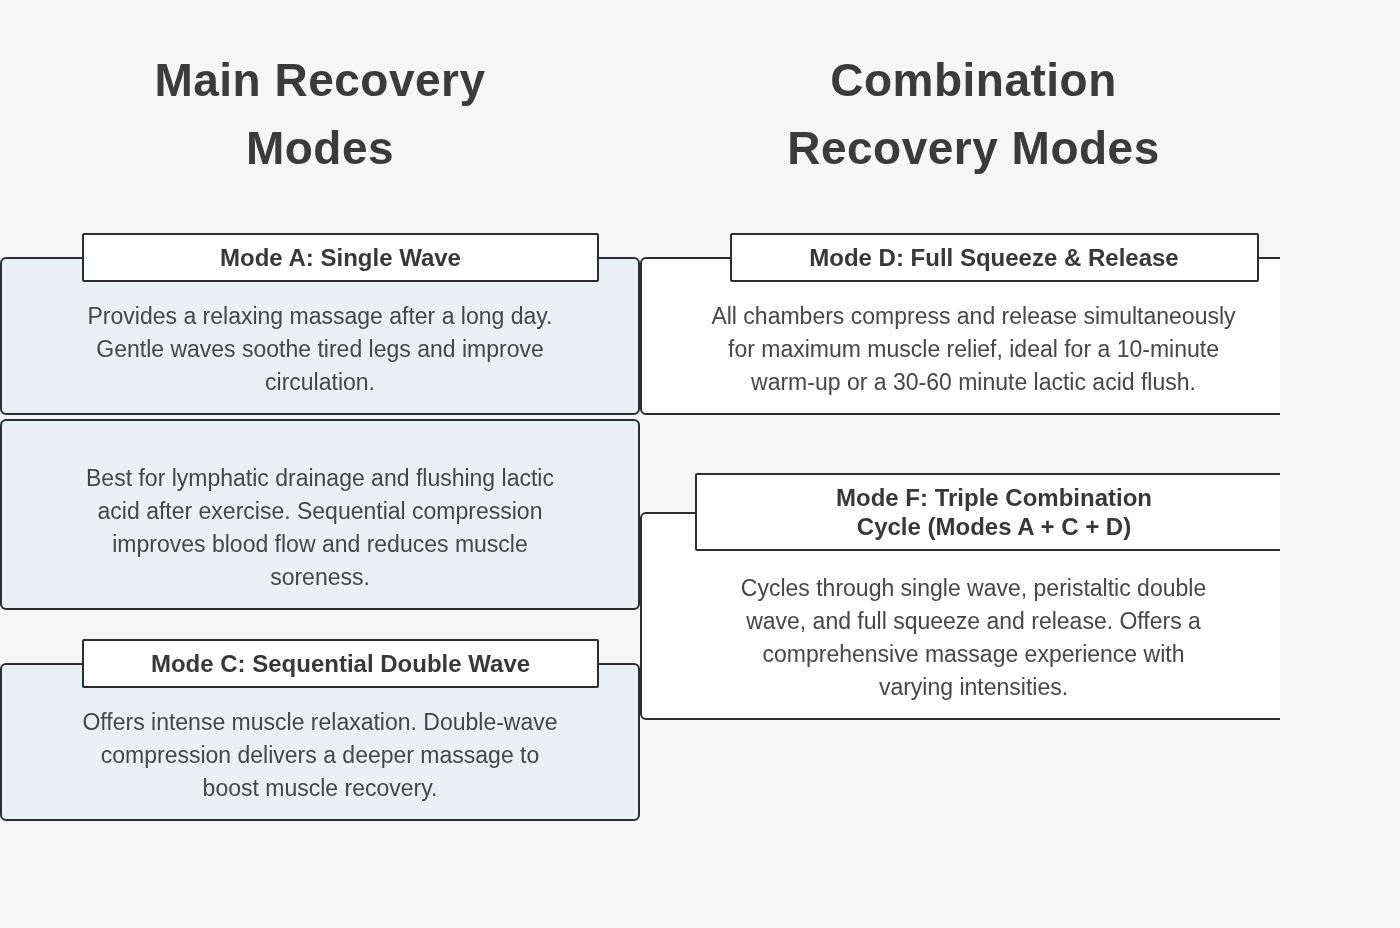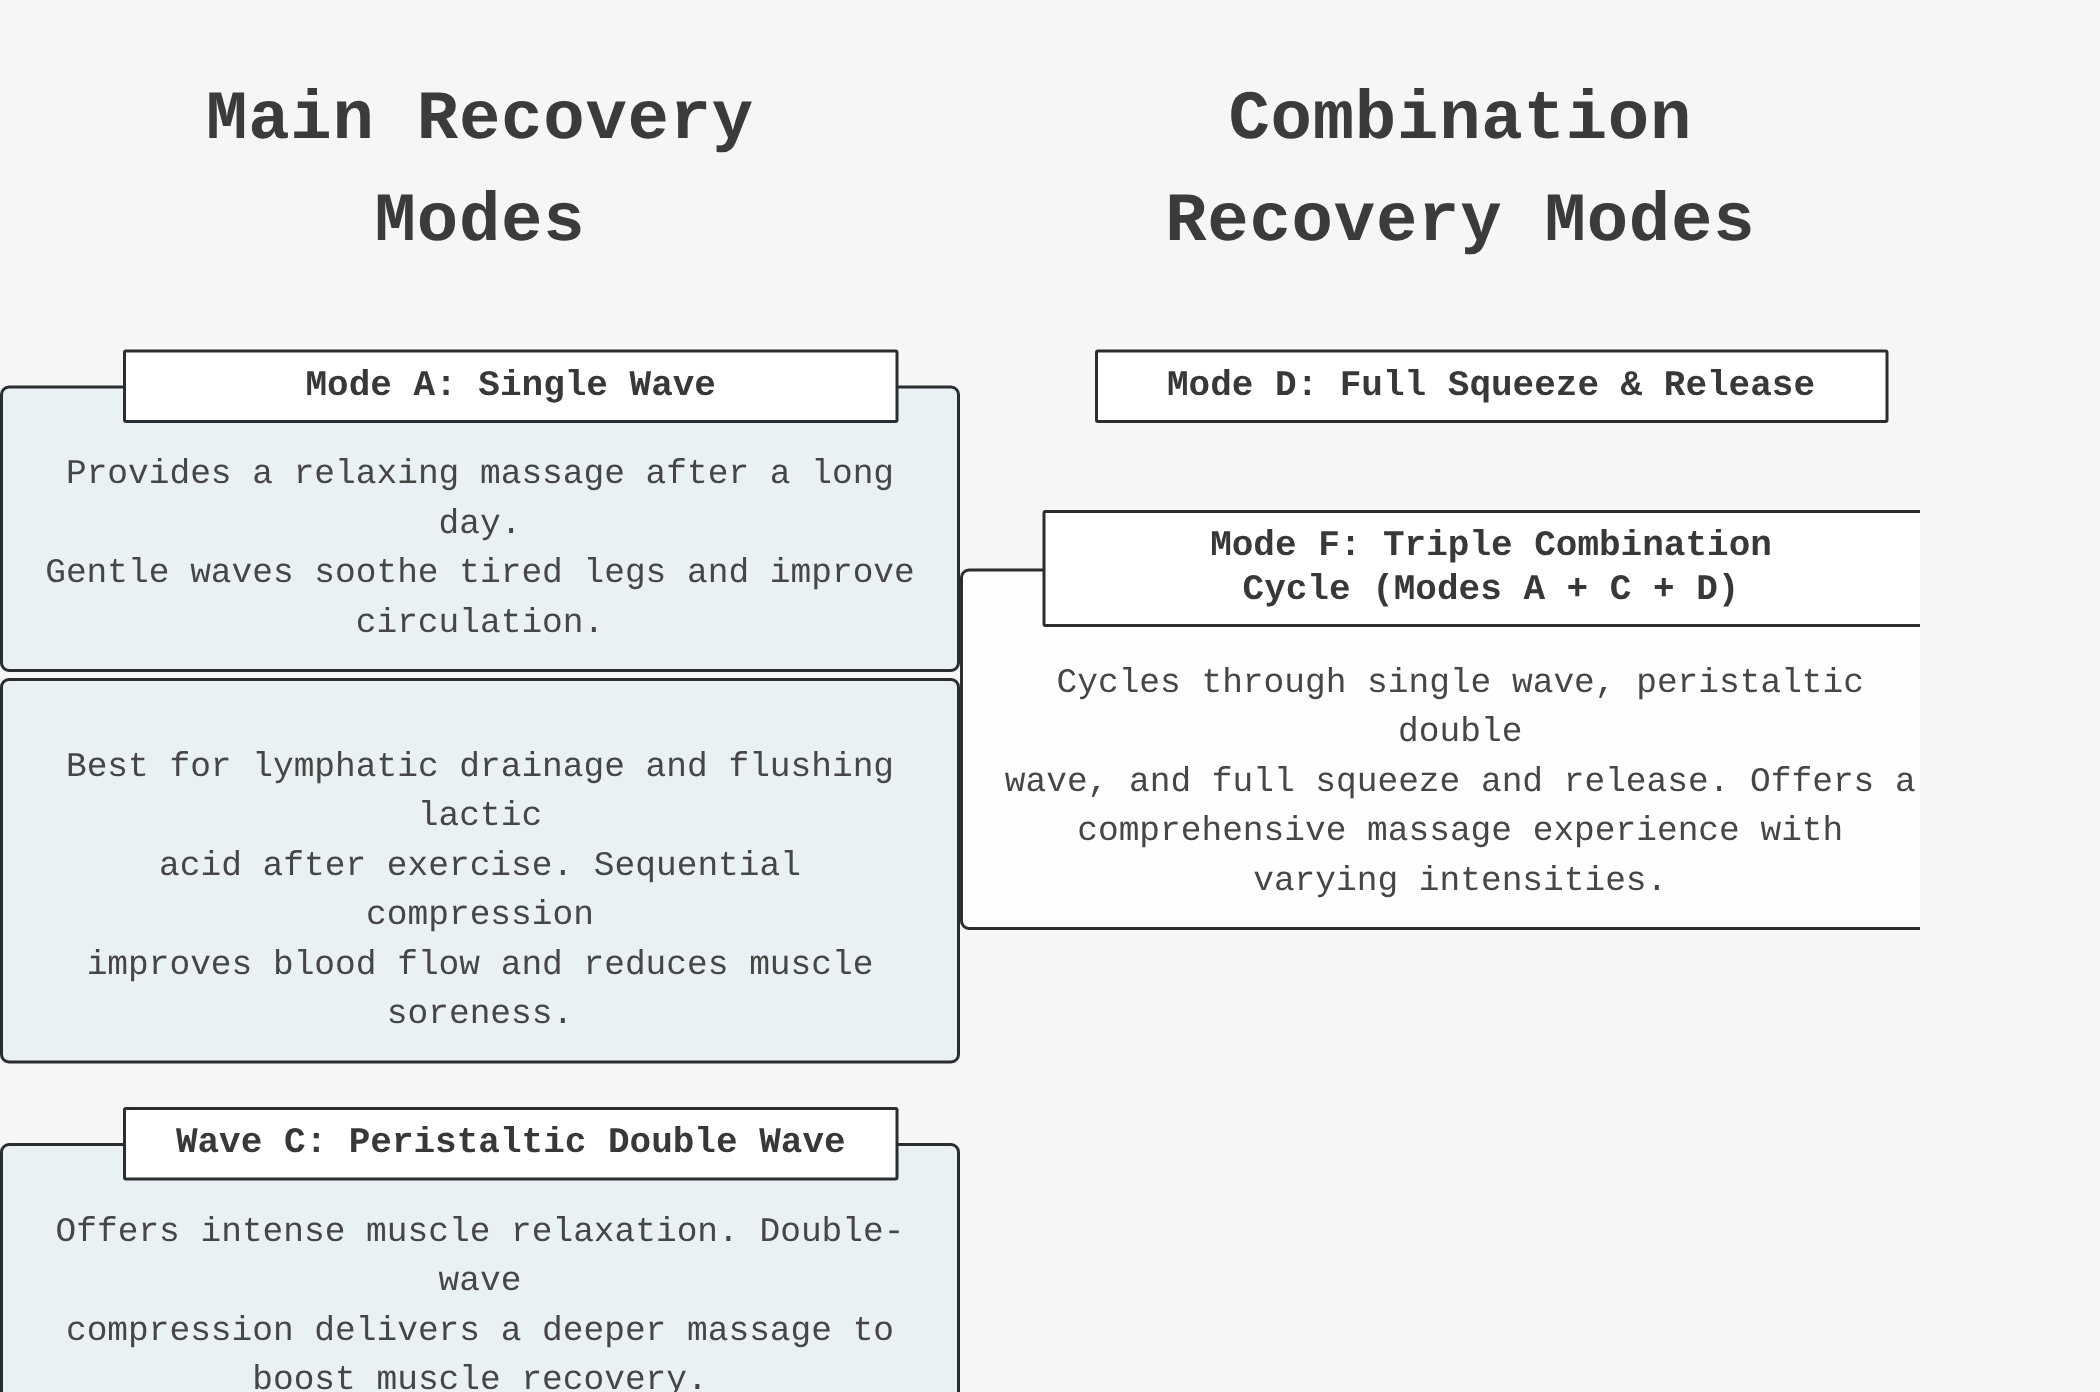--- a/index.html
+++ b/index.html
@@ -13,21 +13,21 @@
     --body-text-color: #464646;
   }
   * { margin: 0; padding: 0; box-sizing: border-box; }
   html, body { background: var(--page-bg); }
   .page {
     width: 1280px;
     height: 928px;
     background: var(--page-bg);
     display: flex;
     overflow: hidden;
-    font-family: Liberation Mono, monospace;
+    font-family: Liberation Sans, sans-serif;
   }
   .column {
     width: 700px;
     display: flex;
     flex-direction: column;
     align-items: center;
   }
   .col-title {
     margin-top: 46px;
     font-size: 46px;
@@ -109,33 +109,36 @@
     </div>
 
     <div class="card">
       <div class="card-body mh-183">Best for lymphatic drainage and flushing lactic
 acid after exercise. Sequential compression
 improves blood flow and reduces muscle
 soreness.</div>
     </div>
 
     <div class="card">
-      <div class="card-title t-517">Wave C: Peristaltic Double Wave</div>
+      <div class="card-title t-517">Mode C: Sequential Double Wave</div>
       <div class="card-body mh-156">Offers intense muscle relaxation. Double-wave
 compression delivers a deeper massage to
 boost muscle recovery.</div>
     </div>
   </section>
 
   <section class="column col-right">
     <h1 class="col-title">Combination
 Recovery Modes</h1>
 
     <div class="card first">
       <div class="card-title t-529">Mode D: Full Squeeze &amp; Release</div>
+      <div class="card-body mh-153">All chambers compress and release simultaneously
+for maximum muscle relief, ideal for a 10-minute
+warm-up or a 30-60 minute lactic acid flush.</div>
     </div>
 
     <div class="card">
     </div>
 
     <div class="card card-f">
       <div class="card-title t-599">Mode F: Triple Combination
 Cycle (Modes A + C + D)</div>
       <div class="card-body mh-202">Cycles through single wave, peristaltic double
 wave, and full squeeze and release. Offers a

